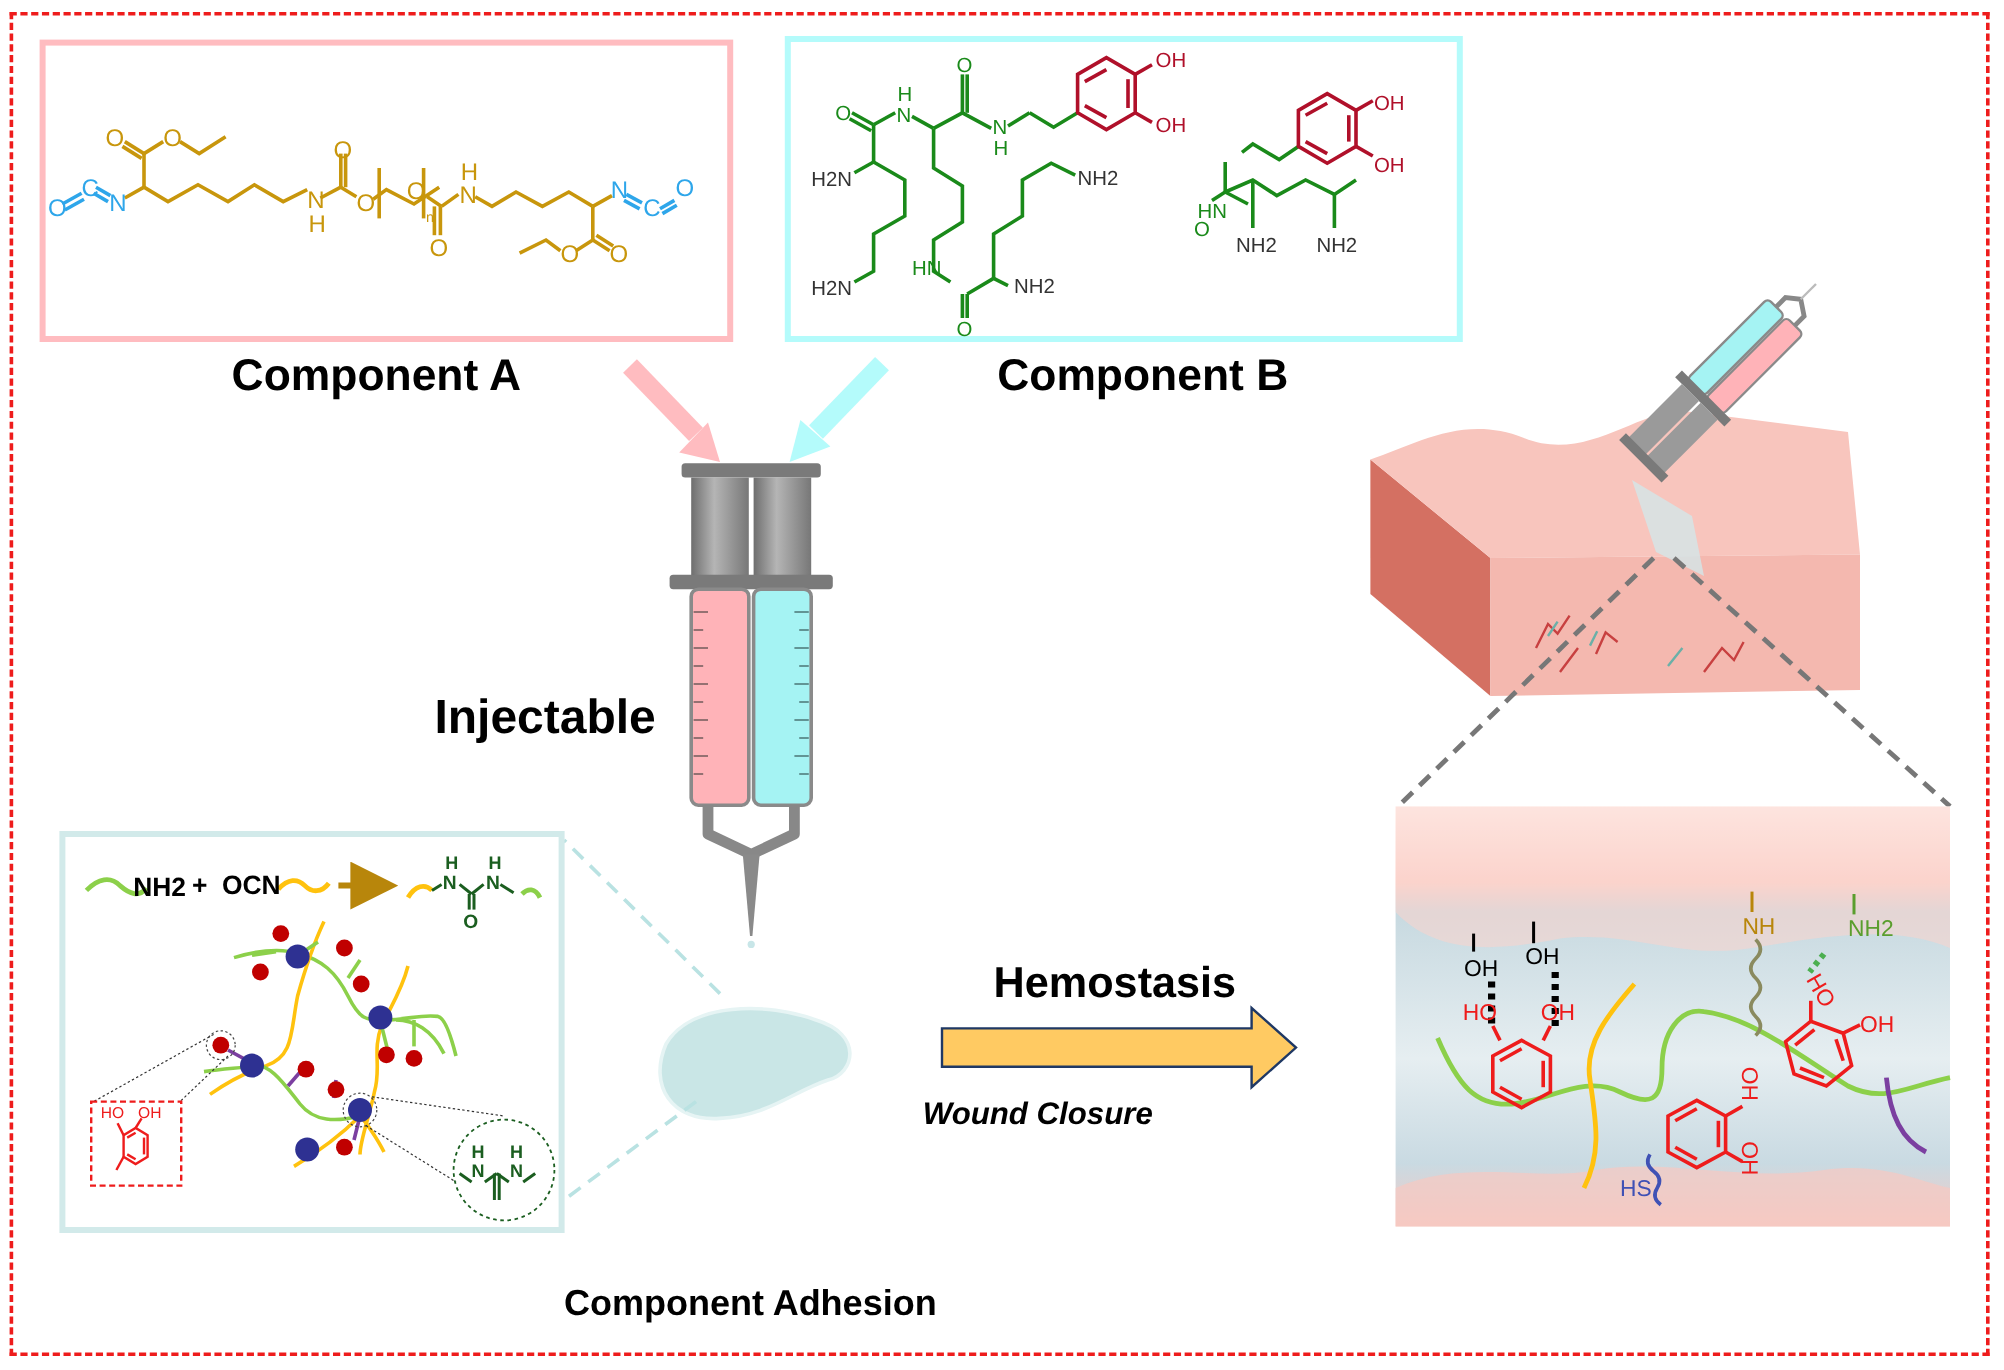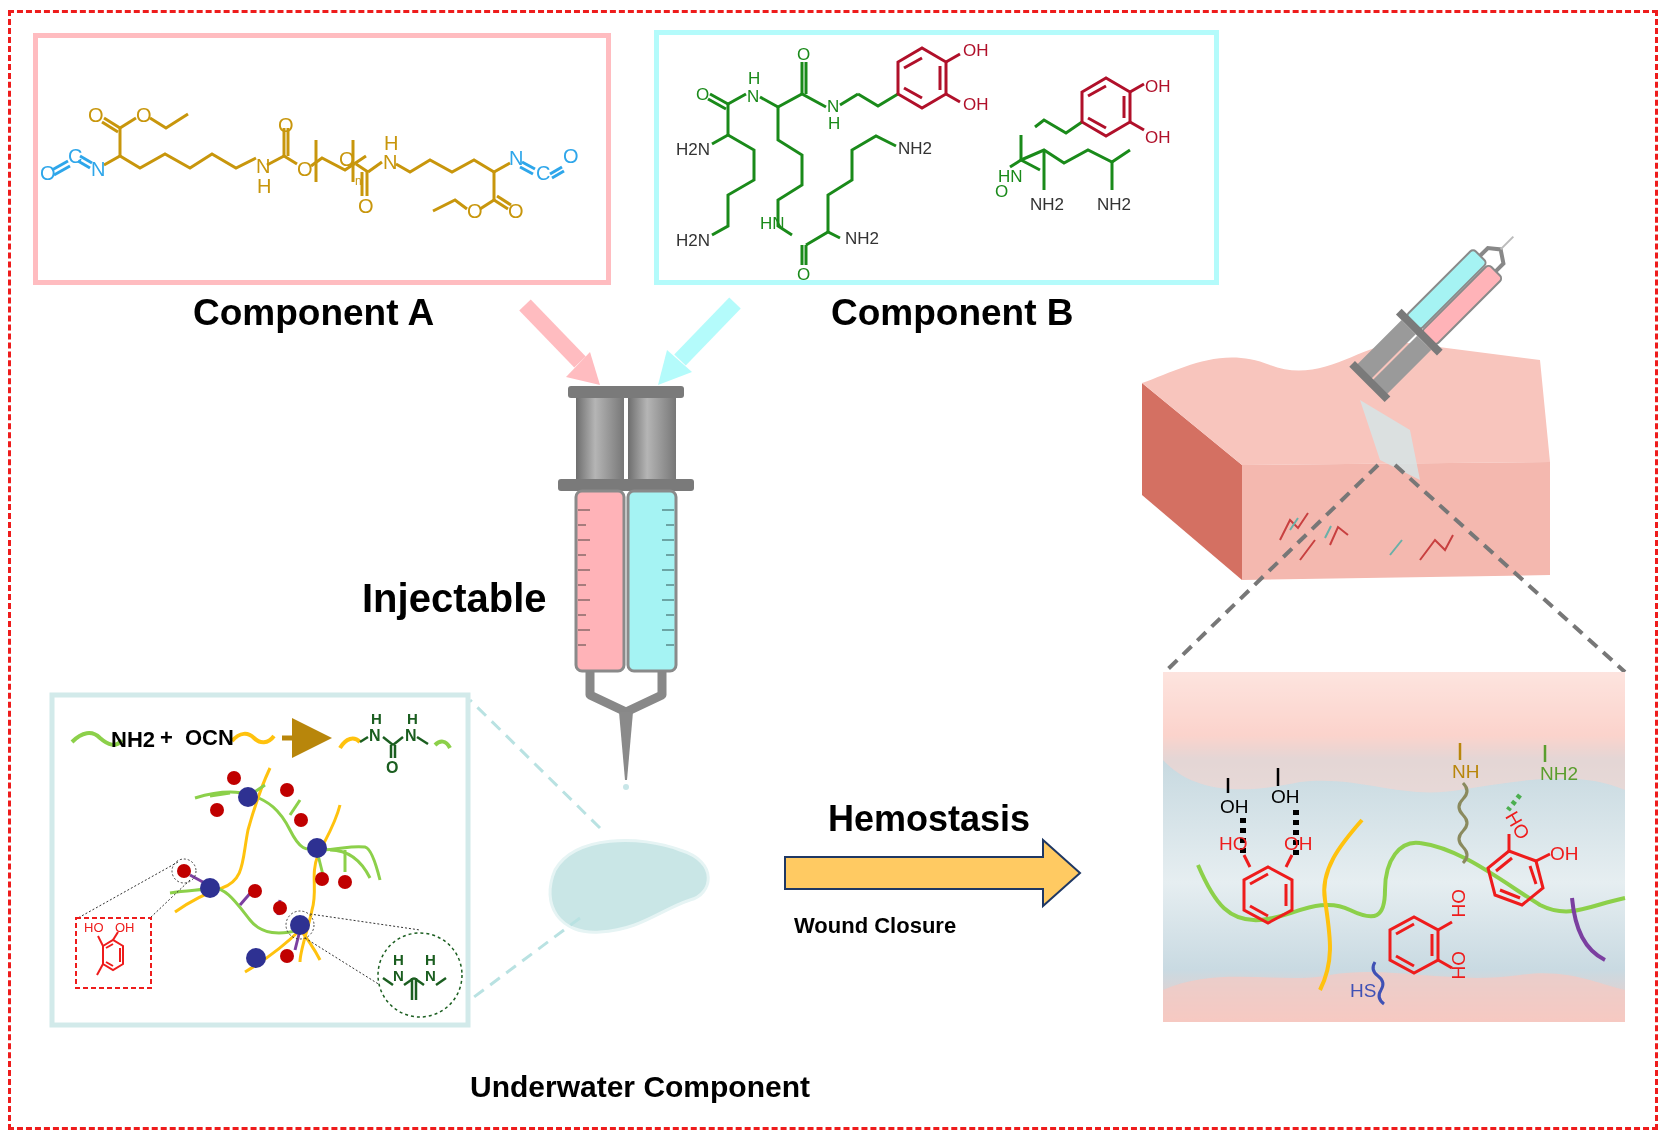--- a/index.html
+++ b/index.html
@@ -5,21 +5,21 @@
   html,body{margin:0;padding:0;background:#fff;}
   body{width:1670px;height:1142px;position:relative;overflow:hidden;font-family:"Liberation Sans",sans-serif;}
   .frame{position:absolute;left:8px;top:10px;width:1650px;height:1120px;border:3px dashed #ee1c1c;box-sizing:border-box;}
   .box-a{position:absolute;left:33px;top:33px;width:578px;height:252px;border:5px solid #ffbcc0;box-sizing:border-box;}
   .box-b{position:absolute;left:654px;top:30px;width:565px;height:255px;border:5px solid #b4fbfb;box-sizing:border-box;}
   .label{position:absolute;font-weight:bold;color:#000;white-space:nowrap;}
   .lbl-a{left:164px;top:292px;font-size:37px;margin-left:29px;}
   .lbl-b{left:805px;top:292px;font-size:37px;margin-left:26px;}
   .lbl-inj{left:362px;top:576px;font-size:40px;}
   .lbl-hemo{left:828px;top:798px;font-size:36px;}
-  .lbl-wound{left:794px;top:913px;font-size:22px;}
+  .lbl-wound{left:769px;top:913px;font-size:26px;font-style:italic;}
   .lbl-uw{left:470px;top:1070px;font-size:30px;}
   svg{position:absolute;left:0;top:0;}
   .chem{font-family:"Liberation Sans",sans-serif;}
 </style>
 </head>
 <body>
 
 <div class="frame"></div>
 <div class="box-a"></div>
 <div class="box-b"></div>
@@ -397,13 +397,13 @@
     <text x="1445" y="970" fill="#ee1c1c" transform="rotate(90 1458 964)">OH</text>
     <text x="1350" y="997" fill="#3f51b5">HS</text>
   </g>
 </svg>
 
 <div class="label lbl-a">Component A</div>
 <div class="label lbl-b">Component B</div>
 <div class="label lbl-inj">Injectable</div>
 <div class="label lbl-hemo">Hemostasis</div>
 <div class="label lbl-wound">Wound Closure</div>
-<div class="label lbl-uw">Underwater Component</div>
+<div class="label lbl-uw">Component Adhesion</div>
 
 </body></html>

